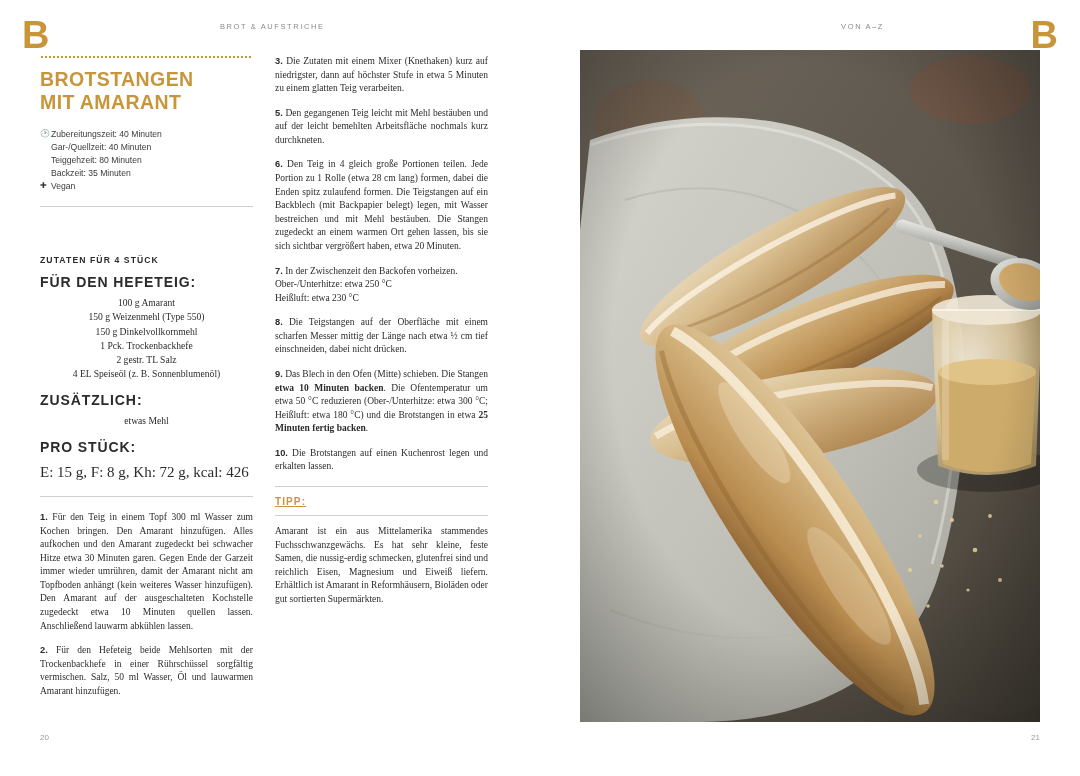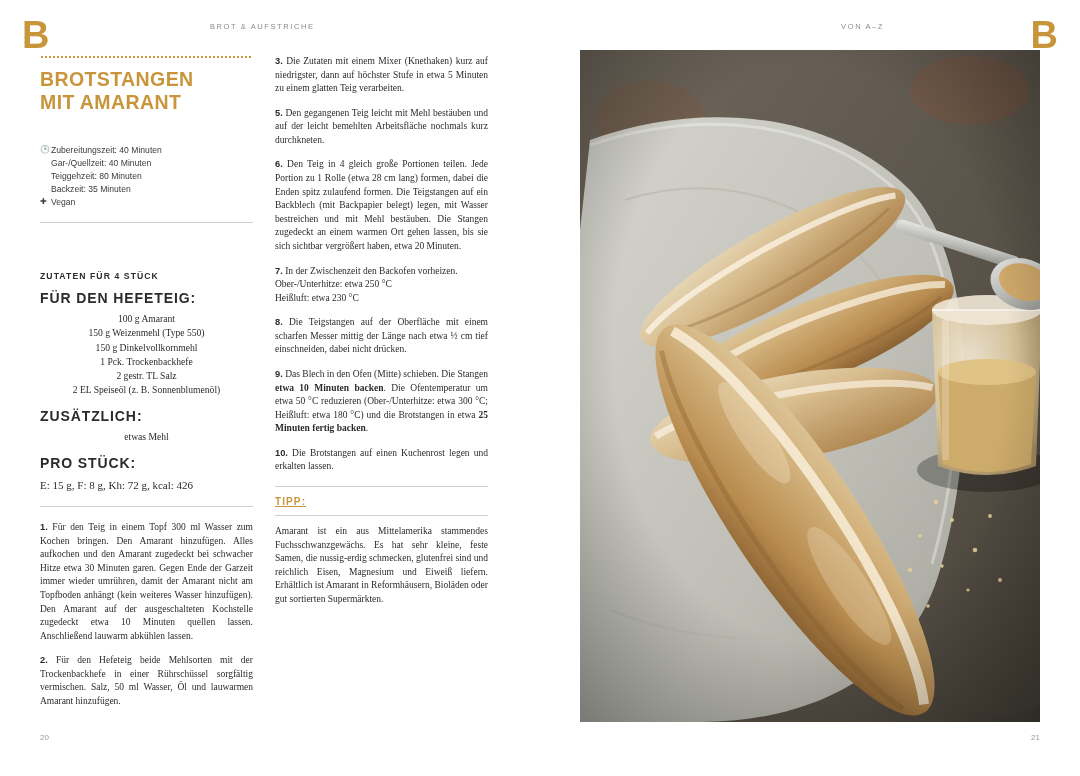--- a/index.html
+++ b/index.html
@@ -34,21 +34,21 @@
 
   .running-head {
     position: absolute;
     top: 22px;
     font-family: "Liberation Sans", sans-serif;
     font-size: 7.5px;
     letter-spacing: 1.6px;
     color: #8b8b8b;
     text-transform: uppercase;
   }
-  .rh-left  { left: 210px; }
+  .rh-left  { left: 220px; }
   .rh-right { right: 196px; }
 
   .folio {
     position: absolute;
     bottom: 34px;
     font-family: "Liberation Sans", sans-serif;
     font-size: 8px;
     color: #9a9a9a;
   }
   .folio-left  { left: 40px; }
@@ -80,21 +80,21 @@
   }
 
   .recipe-title {
     font-family: "Liberation Sans", sans-serif;
     font-weight: bold;
     font-size: 19.5px;
     line-height: 1.18;
     letter-spacing: 0.4px;
     color: #c8953b;
     text-transform: uppercase;
-    margin-bottom: 30px;
+    margin-bottom: 14px;
   }
 
   .meta {
     font-family: "Liberation Sans", sans-serif;
     font-size: 8.6px;
     line-height: 1.52;
     color: #3a3a3a;
   }
   .meta .row { display: flex; }
   .meta .glyph {
@@ -134,21 +134,21 @@
 
   .ing-list {
     font-size: 9.6px;
     line-height: 1.47;
     color: #2b2b2b;
     margin-bottom: 11px;
   }
   .ing-list div { white-space: nowrap; text-align: center; }
 
   .small-block {
-    font-size: 11px;
+    font-size: 15px;
     line-height: 1.47;
     margin-bottom: 11px;
   }
 
   .steps-left { margin-top: 14px; }
 
   p.step {
     font-size: 9.5px;
     line-height: 1.43;
     text-align: justify;
@@ -236,21 +236,21 @@
 
         <div class="sec-head">ZUTATEN FÜR 4 STÜCK</div>
 
         <div class="sub-head">FÜR DEN HEFETEIG:</div>
         <div class="ing-list">
           <div>100 g Amarant</div>
           <div>150 g Weizenmehl (Type 550)</div>
           <div>150 g Dinkelvollkornmehl</div>
           <div>1 Pck. Trockenbackhefe</div>
           <div>2 gestr. TL Salz</div>
-          <div>2 EL Speiseöl (z. B. Sonnenblumenöl)</div>
+          <div>4 EL Speiseöl (z. B. Sonnenblumenöl)</div>
         </div>
 
         <div class="sub-head">ZUSÄTZLICH:</div>
         <div class="ing-list">
           <div>etwas Mehl</div>
         </div>
 
         <div class="sub-head">PRO STÜCK:</div>
         <div class="small-block">E: 15 g, F: 8 g, Kh: 72 g, kcal: 426</div>
 

